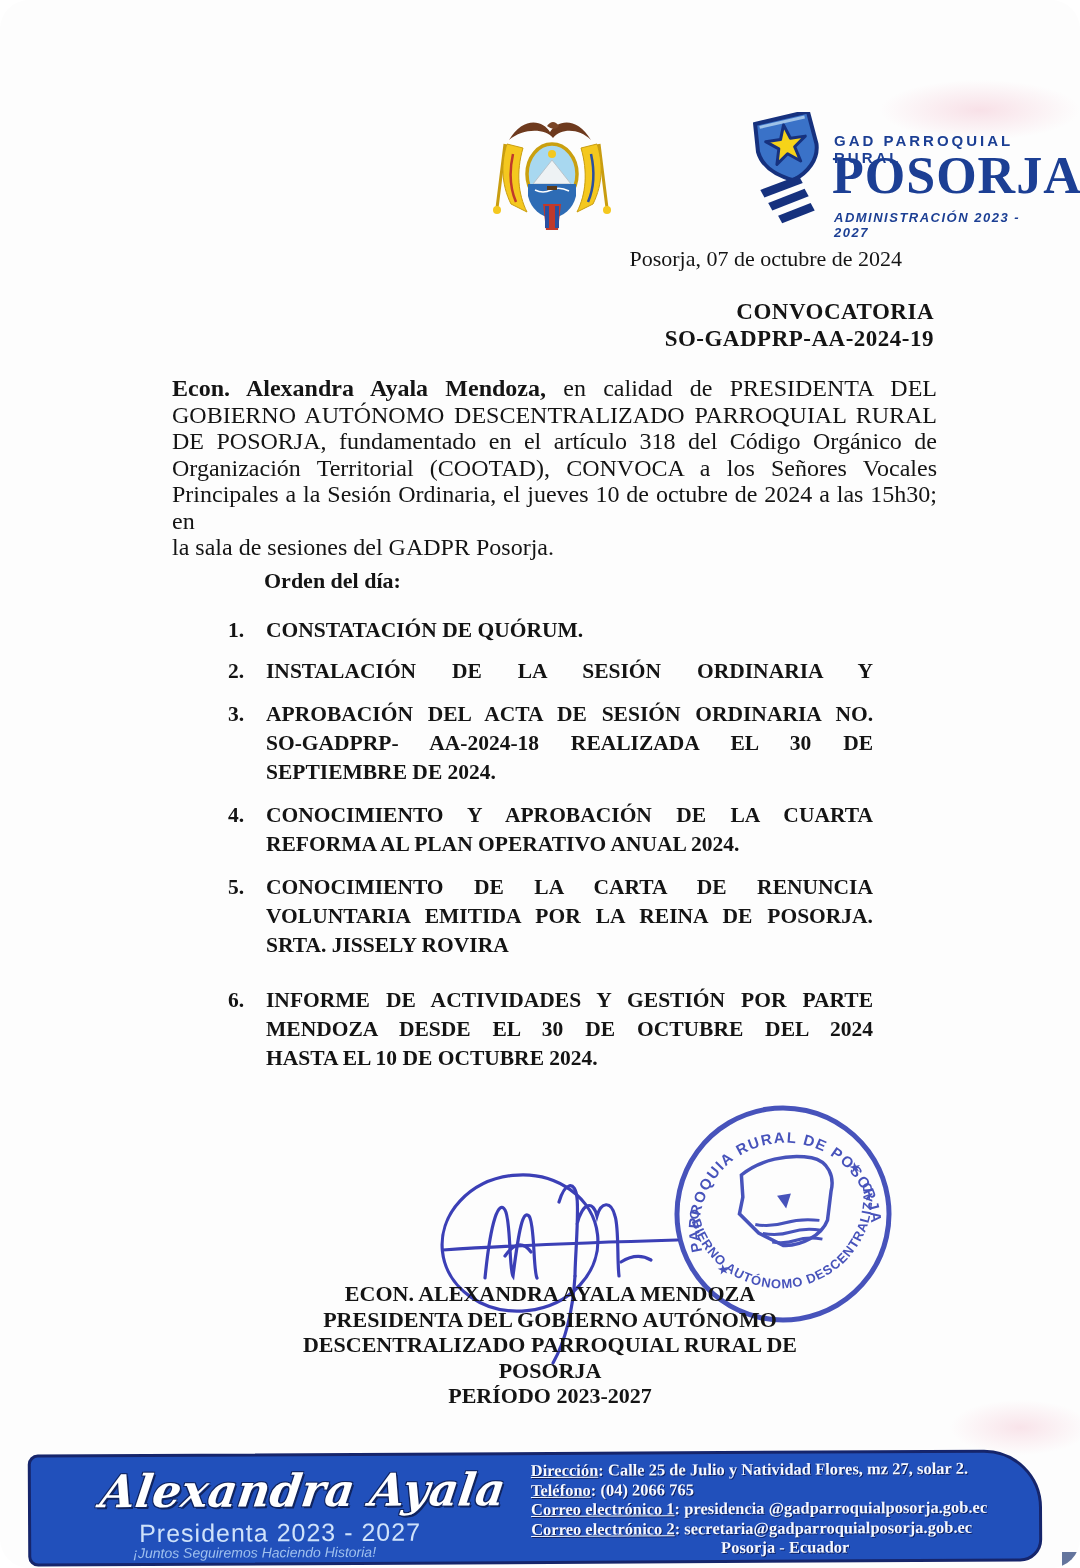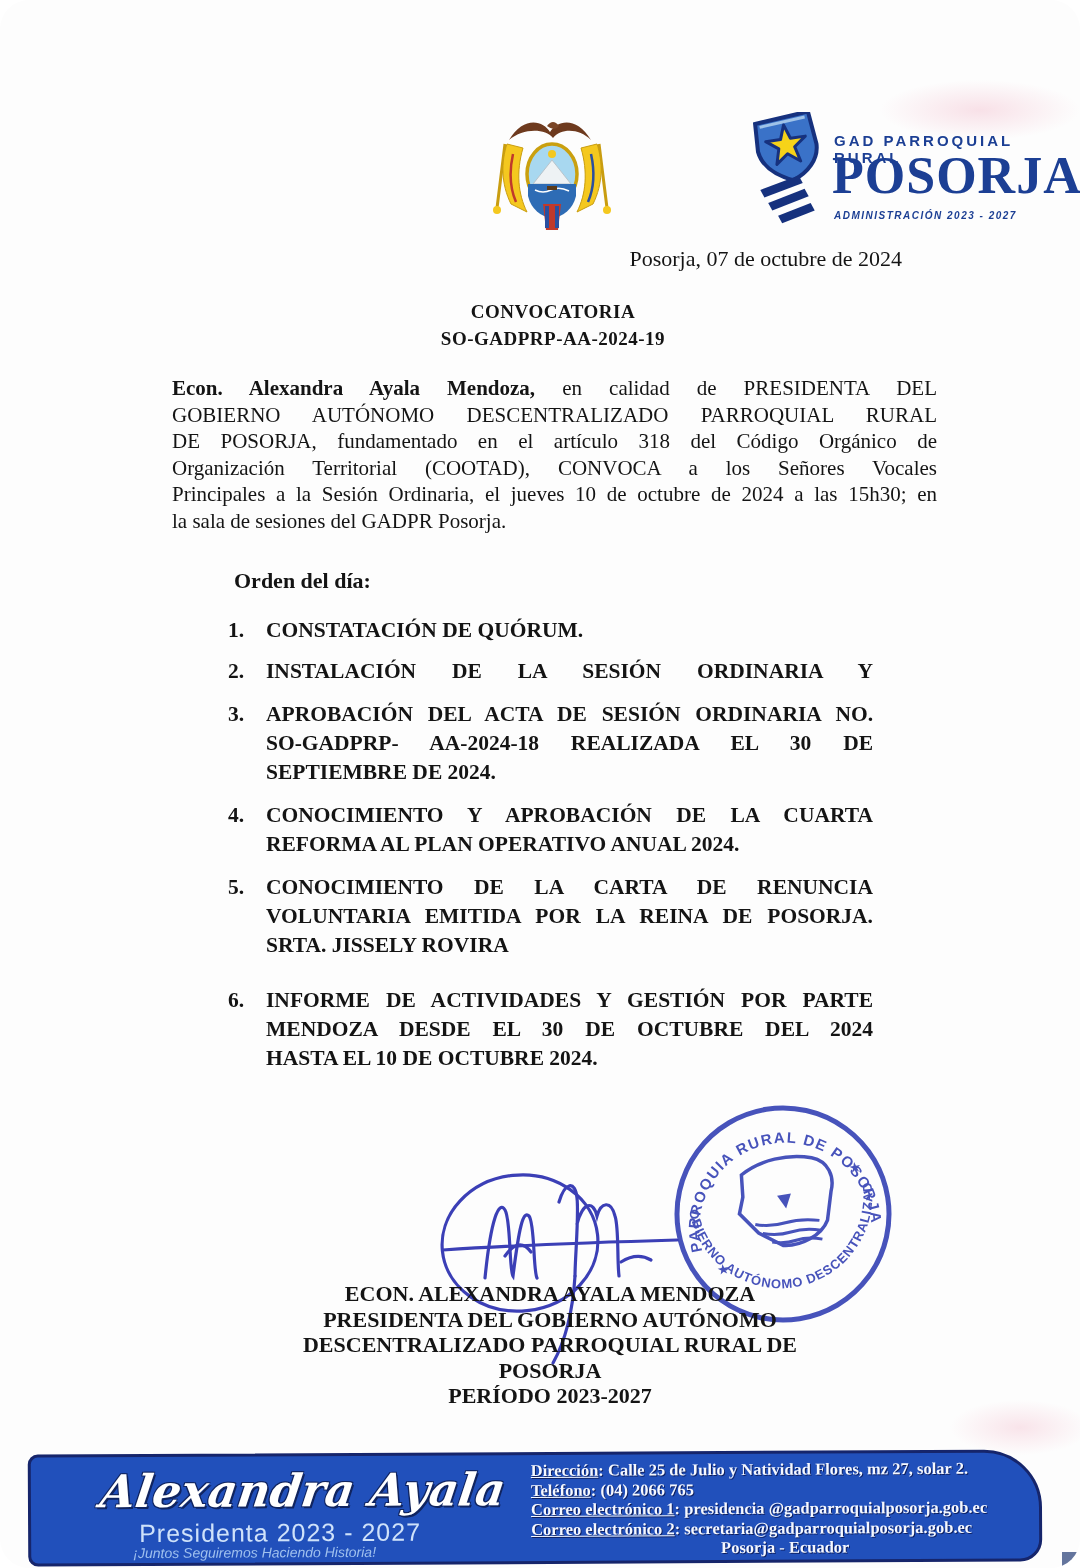--- a/index.html
+++ b/index.html
@@ -5,31 +5,31 @@
   html,body{margin:0;padding:0;background:#ffffff;}
   .page{position:relative;width:1080px;height:1568px;background:#fdfdfd;overflow:hidden;
         font-family:"Liberation Serif", serif;color:#141414;border-radius:29px;}
   .abs{position:absolute;}
   
   .logo-gad{font-family:"Liberation Sans",sans-serif;font-weight:700;font-size:15px;
             letter-spacing:3px;color:#1c3f94;}
   .logo-name{font-family:"Liberation Serif",serif;font-weight:800;font-size:52px;
              letter-spacing:1px;color:#1c3f94;}
   .logo-admin{font-family:"Liberation Sans",sans-serif;font-weight:700;font-style:italic;
-              font-size:10px;letter-spacing:1.5px;color:#1c3f94;}
+              font-size:13px;letter-spacing:1.5px;color:#1c3f94;}
   .date-line{font-size:22px;text-align:right;}
   
-  .title-block{text-align:center;font-weight:700;font-size:19px;line-height:27px;letter-spacing:.5px;}
-  
-  .body-par{font-size:21px;line-height:26.5px;width:765px;}
+  .title-block{text-align:right;font-weight:700;font-size:23px;line-height:27px;letter-spacing:.5px;}
+  
+  .body-par{font-size:24px;line-height:26.5px;width:765px;}
   .j{text-align:justify;text-align-last:justify;}
   .pl{text-align:left;}
   .lead-b{font-weight:700;}
   
-  .agenda-h{font-weight:700;font-size:22px;}
+  .agenda-h{font-weight:700;font-size:22px;margin-left:30px;}
   .item{display:flex;font-weight:700;font-size:21.5px;line-height:29px;}
   .item .num{width:38px;flex:0 0 38px;}
   .item .txt{flex:1;}
   .gap12{margin-top:12px;} .gap14{margin-top:14px;} .gap26{margin-top:26px;}
   
   .typed{font-weight:700;font-size:22px;line-height:25.5px;text-align:center;}
   
   .banner{background:#2150bb;border:3px solid #16256b;border-radius:10px 58px 22px 10px;
           transform:rotate(-0.3deg);}
   .script-name{font-family:"DejaVu Serif",serif;font-style:italic;font-weight:700;font-size:45px;

